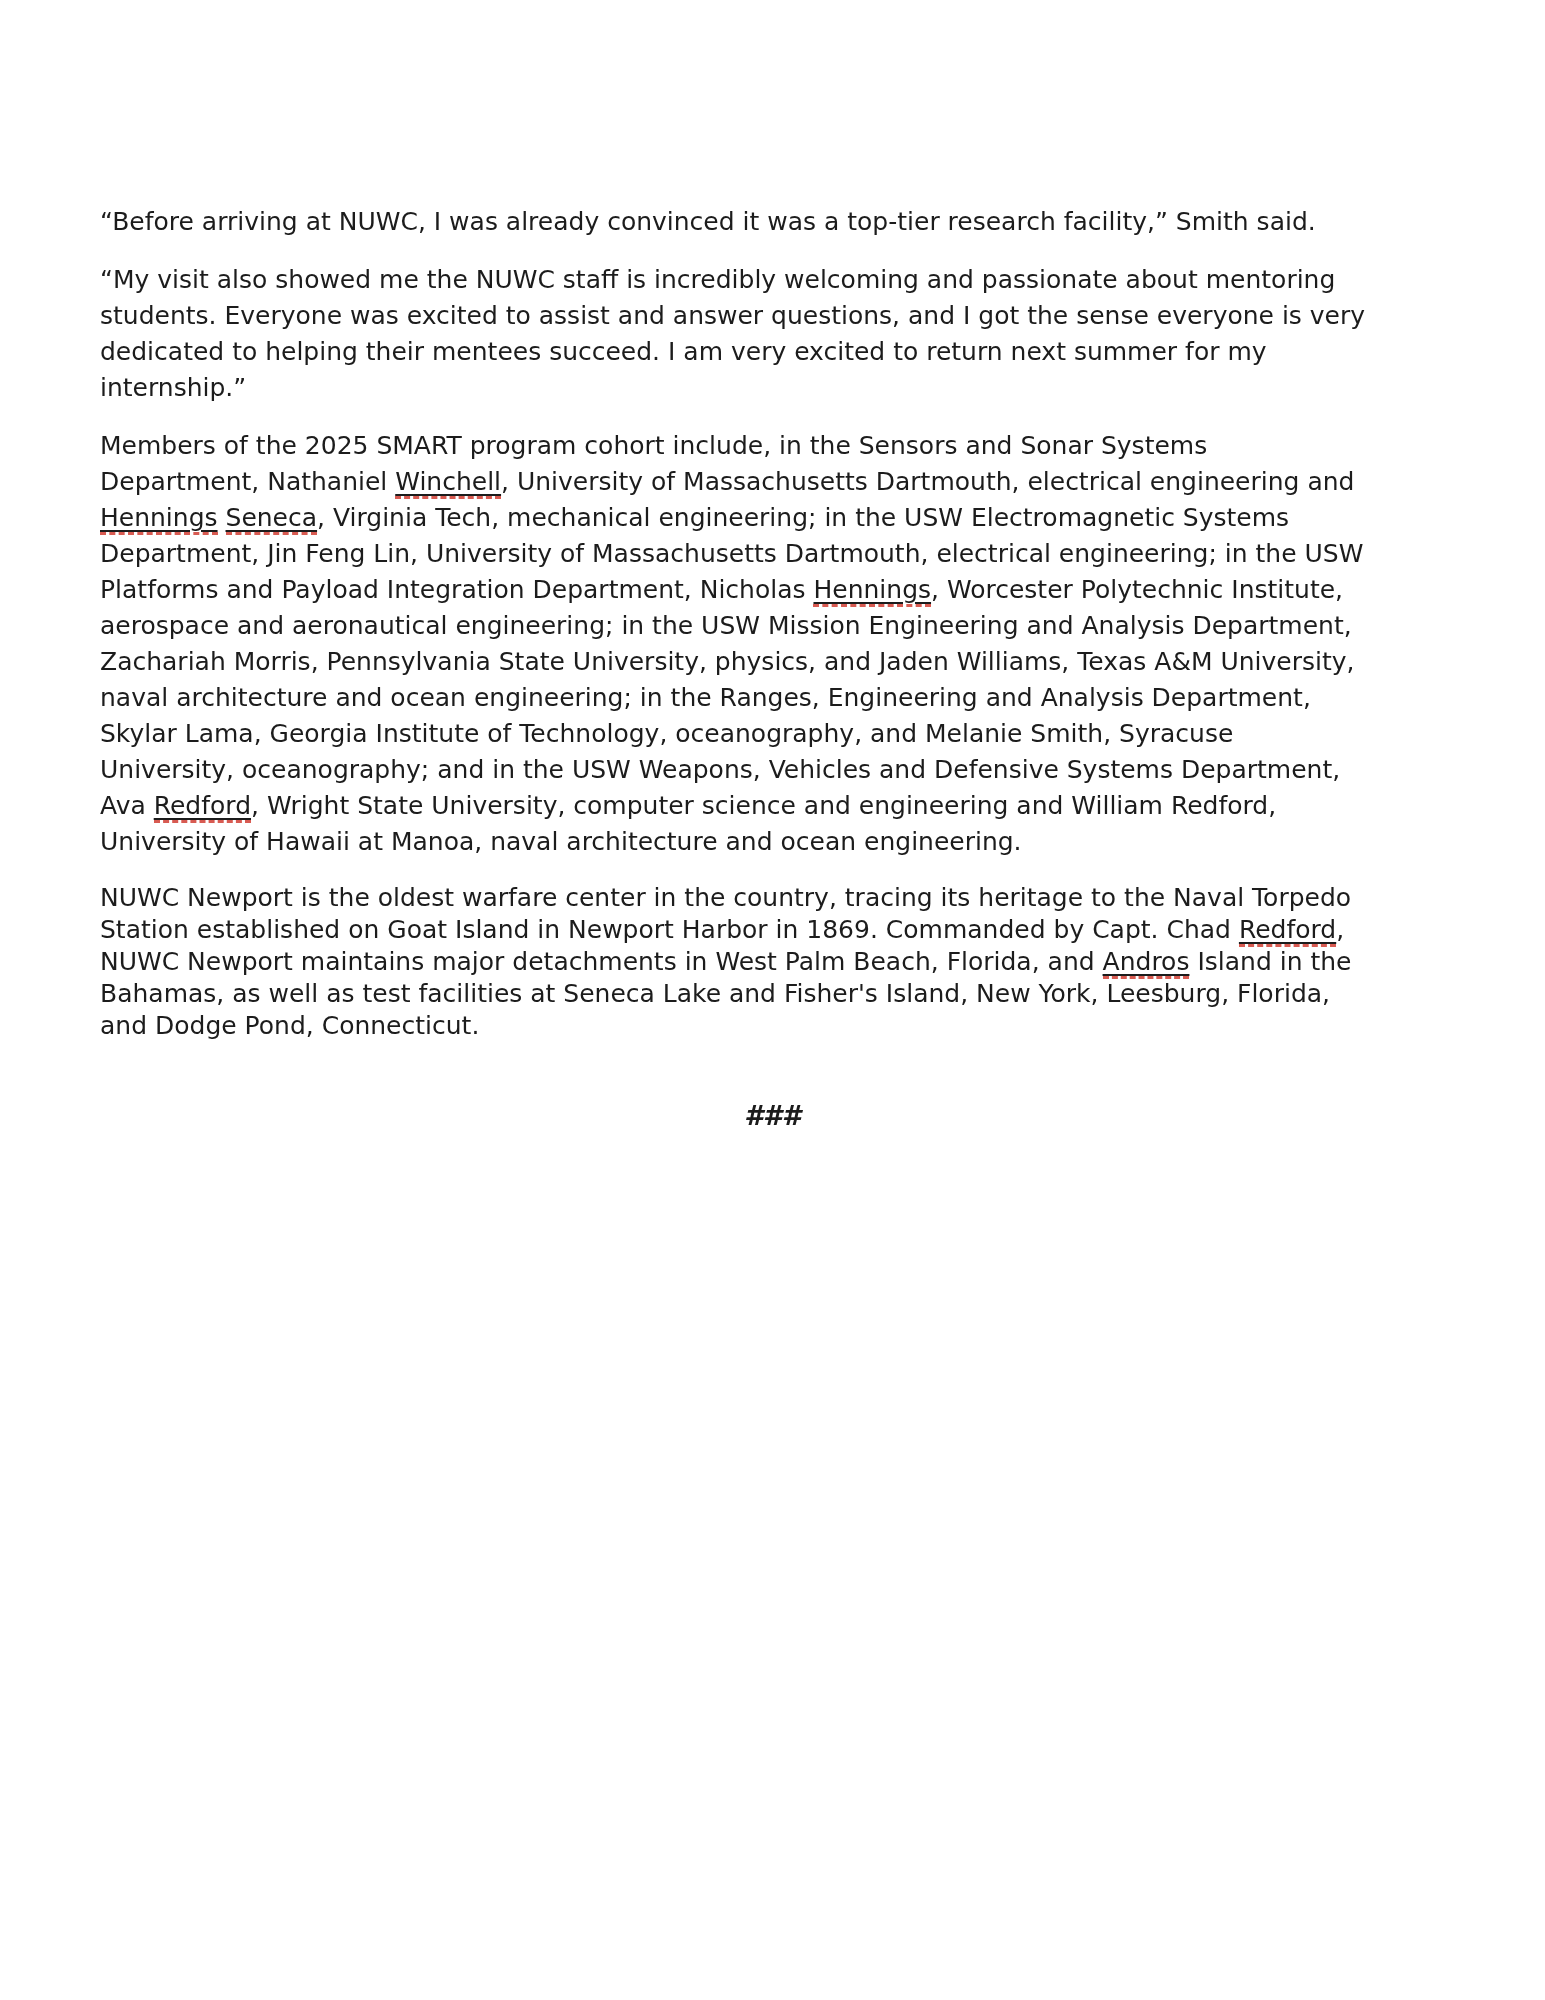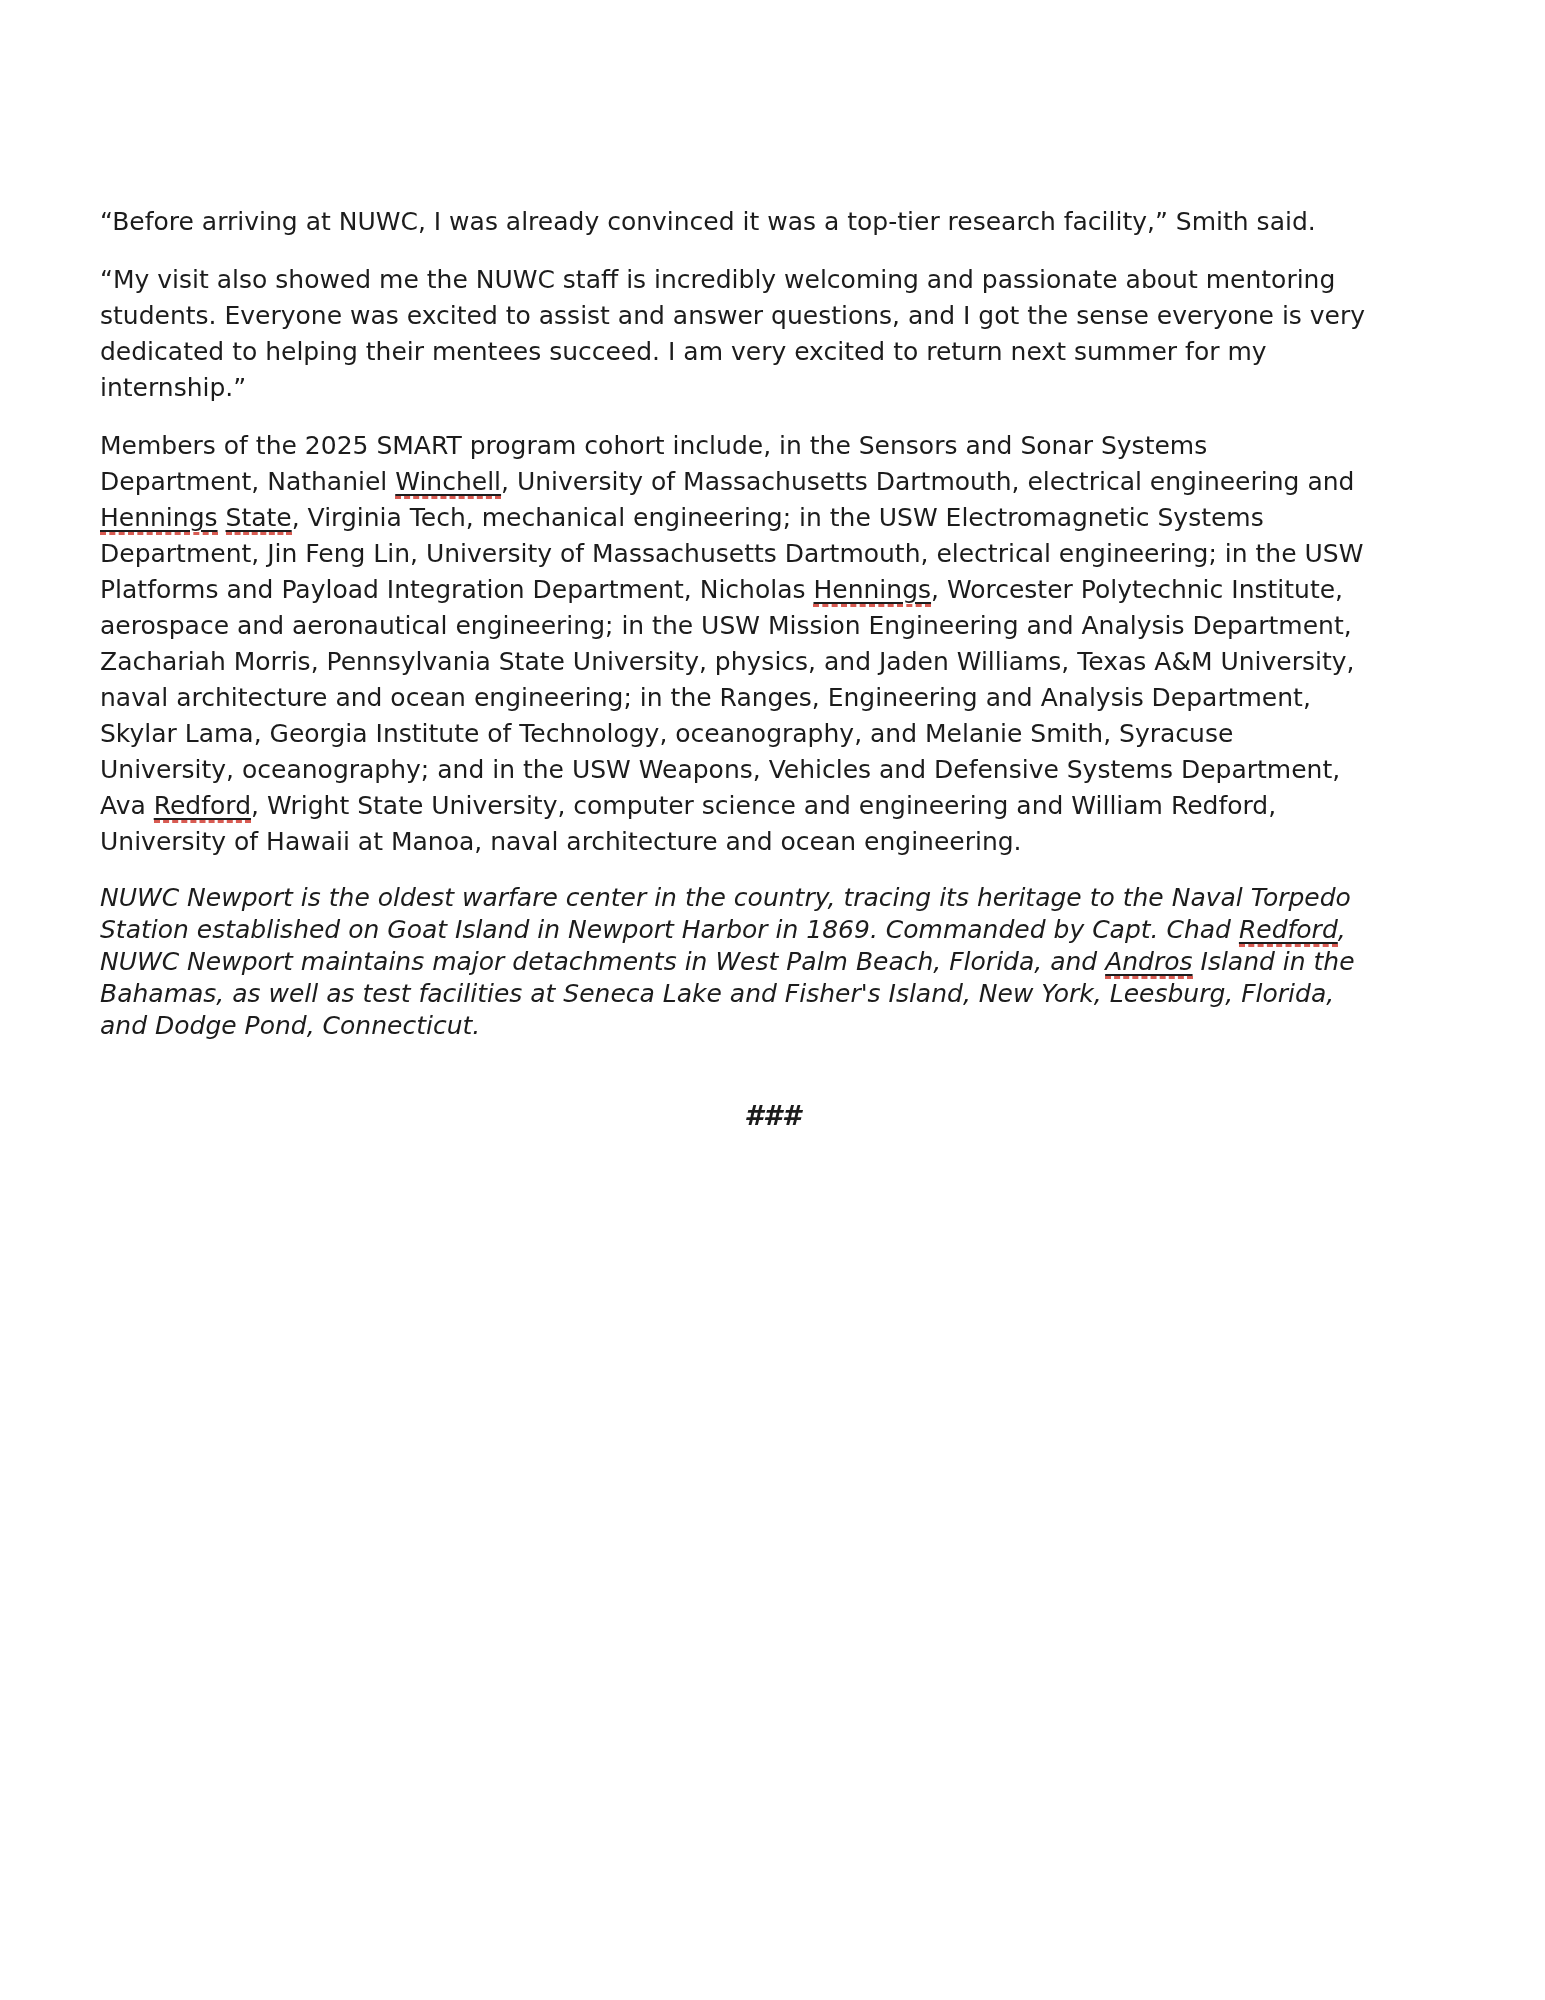--- a/index.html
+++ b/index.html
@@ -23,21 +23,20 @@
     width: 1420px;
   }
   .para {
     font-size: 25px;
     line-height: 36px;
     white-space: pre;
     margin: 0 0 22px 0;
     color: #1c1c1c;
   }
   .para.italic {
-    font-style: italic;
     line-height: 32px;
   }
   .closing {
     width: 1345px;
     text-align: center;
     font-weight: bold;
     font-style: italic;
     font-size: 27px;
     line-height: 36px;
     margin-top: 56px;
@@ -56,21 +55,21 @@
 
 <div class="page">
   <div class="content">
     <div class="para">“Before arriving at NUWC, I was already convinced it was a top-tier research facility,” Smith said.</div>
     <div class="para">“My visit also showed me the NUWC staff is incredibly welcoming and passionate about mentoring
 students. Everyone was excited to assist and answer questions, and I got the sense everyone is very
 dedicated to helping their mentees succeed. I am very excited to return next summer for my
 internship.”</div>
     <div class="para">Members of the 2025 SMART program cohort include, in the Sensors and Sonar Systems
 Department, Nathaniel <span class="misspell">Winchell</span>, University of Massachusetts Dartmouth, electrical engineering and
-<span class="misspell">Hennings</span> <span class="misspell">State</span>, Virginia Tech, mechanical engineering; in the USW Electromagnetic Systems
+<span class="misspell">Hennings</span> <span class="misspell">Seneca</span>, Virginia Tech, mechanical engineering; in the USW Electromagnetic Systems
 Department, Jin Feng Lin, University of Massachusetts Dartmouth, electrical engineering; in the USW
 Platforms and Payload Integration Department, Nicholas <span class="misspell">Hennings</span>, Worcester Polytechnic Institute,
 aerospace and aeronautical engineering; in the USW Mission Engineering and Analysis Department,
 Zachariah Morris, Pennsylvania State University, physics, and Jaden Williams, Texas A&amp;M University,
 naval architecture and ocean engineering; in the Ranges, Engineering and Analysis Department,
 Skylar Lama, Georgia Institute of Technology, oceanography, and Melanie Smith, Syracuse
 University, oceanography; and in the USW Weapons, Vehicles and Defensive Systems Department,
 Ava <span class="misspell">Redford</span>, Wright State University, computer science and engineering and William Redford,
 University of Hawaii at Manoa, naval architecture and ocean engineering.</div>
     <div class="para italic">NUWC Newport is the oldest warfare center in the country, tracing its heritage to the Naval Torpedo

